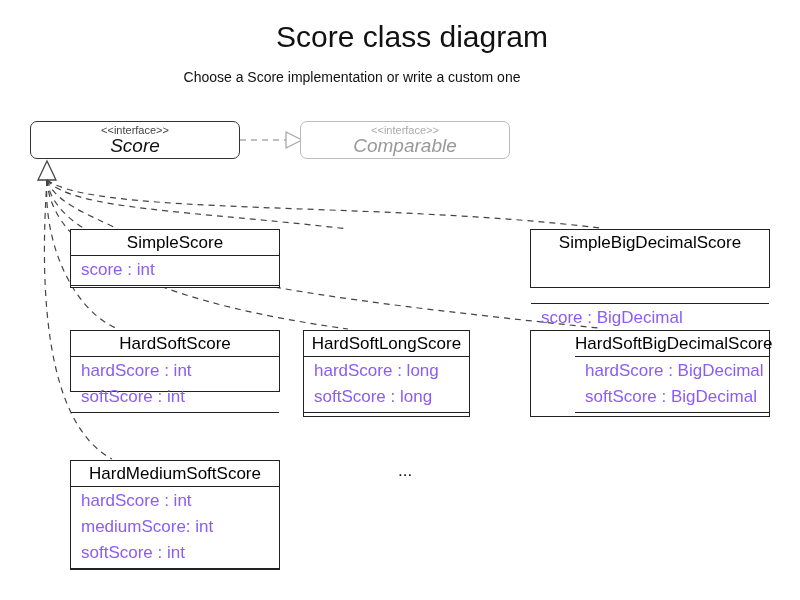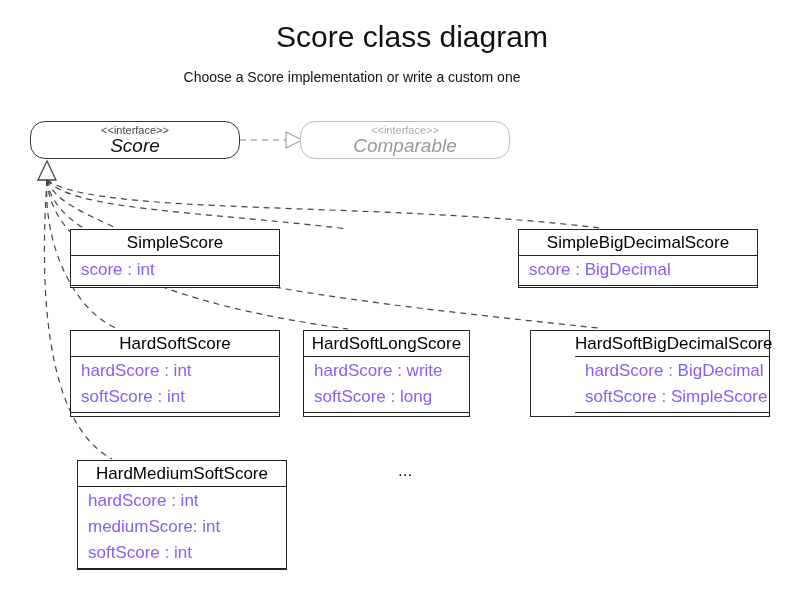--- a/index.html
+++ b/index.html
@@ -14,21 +14,21 @@
     font-size:30px;color:#111;padding-left:12px;
   }
   .subtitle{
     position:absolute;left:0;top:69px;width:704px;text-align:center;
     font-size:14px;color:#111;
   }
   svg.connectors{position:absolute;left:0;top:0;width:800px;height:600px;pointer-events:none;}
 
   .iface{
     position:absolute;height:38px;background:#fff;
-    border:1.5px solid #333;border-radius:15px;
+    border:1.5px solid #333;border-radius:7px;
     display:flex;flex-direction:column;align-items:center;justify-content:center;
     box-sizing:border-box;
   }
   .iface .stereo{font-size:11px;line-height:12px;color:#444;}
   .iface .iname{font-size:19px;line-height:20px;color:#111;font-style:italic;}
   .iface.muted{border-color:#bbb;}
   .iface.muted .stereo{color:#aaa;}
   .iface.muted .iname{color:#999;}
 
   .cls{
@@ -89,56 +89,56 @@
 
   <div class="cls" style="left:70px;top:229px;width:210px;height:59px;">
     <div class="cls-title">SimpleScore</div>
     <div class="cls-attrs">
       <div class="attr">score : int</div>
     </div>
     <div class="cls-methods"></div>
   </div>
 
 
-  <div class="cls" style="left:518px;top:229px;width:240px;height:59px;">
+  <div class="cls" style="left:530px;top:229px;width:240px;height:59px;gap:48px;">
     <div class="cls-title">SimpleBigDecimalScore</div>
     <div class="cls-attrs">
       <div class="attr">score : BigDecimal</div>
     </div>
     <div class="cls-methods"></div>
   </div>
 
-  <div class="cls" style="left:70px;top:330px;width:210px;height:87px;">
+  <div class="cls" style="left:70px;top:330px;width:210px;height:62px;">
     <div class="cls-title">HardSoftScore</div>
     <div class="cls-attrs">
       <div class="attr">hardScore : int</div>
       <div class="attr">softScore : int</div>
     </div>
     <div class="cls-methods"></div>
   </div>
 
   <div class="cls" style="left:303px;top:330px;width:167px;height:87px;">
     <div class="cls-title">HardSoftLongScore</div>
     <div class="cls-attrs">
-      <div class="attr">hardScore : write</div>
+      <div class="attr">hardScore : long</div>
       <div class="attr">softScore : long</div>
     </div>
     <div class="cls-methods"></div>
   </div>
 
   <div class="cls" style="left:530px;top:330px;width:240px;height:87px;padding-left:44px;">
     <div class="cls-title">HardSoftBigDecimalScore</div>
     <div class="cls-attrs">
       <div class="attr">hardScore : BigDecimal</div>
-      <div class="attr">softScore : SimpleScore</div>
+      <div class="attr">softScore : BigDecimal</div>
     </div>
     <div class="cls-methods"></div>
   </div>
 
-  <div class="cls" style="left:70px;top:460px;width:210px;height:110px;margin-left:7px;">
+  <div class="cls" style="left:70px;top:460px;width:210px;height:110px;">
     <div class="cls-title">HardMediumSoftScore</div>
     <div class="cls-attrs">
       <div class="attr">hardScore : int</div>
       <div class="attr">mediumScore: int</div>
       <div class="attr">softScore : int</div>
     </div>
     <div class="cls-methods"></div>
   </div>
 
   <div class="ellipsis">...</div>

